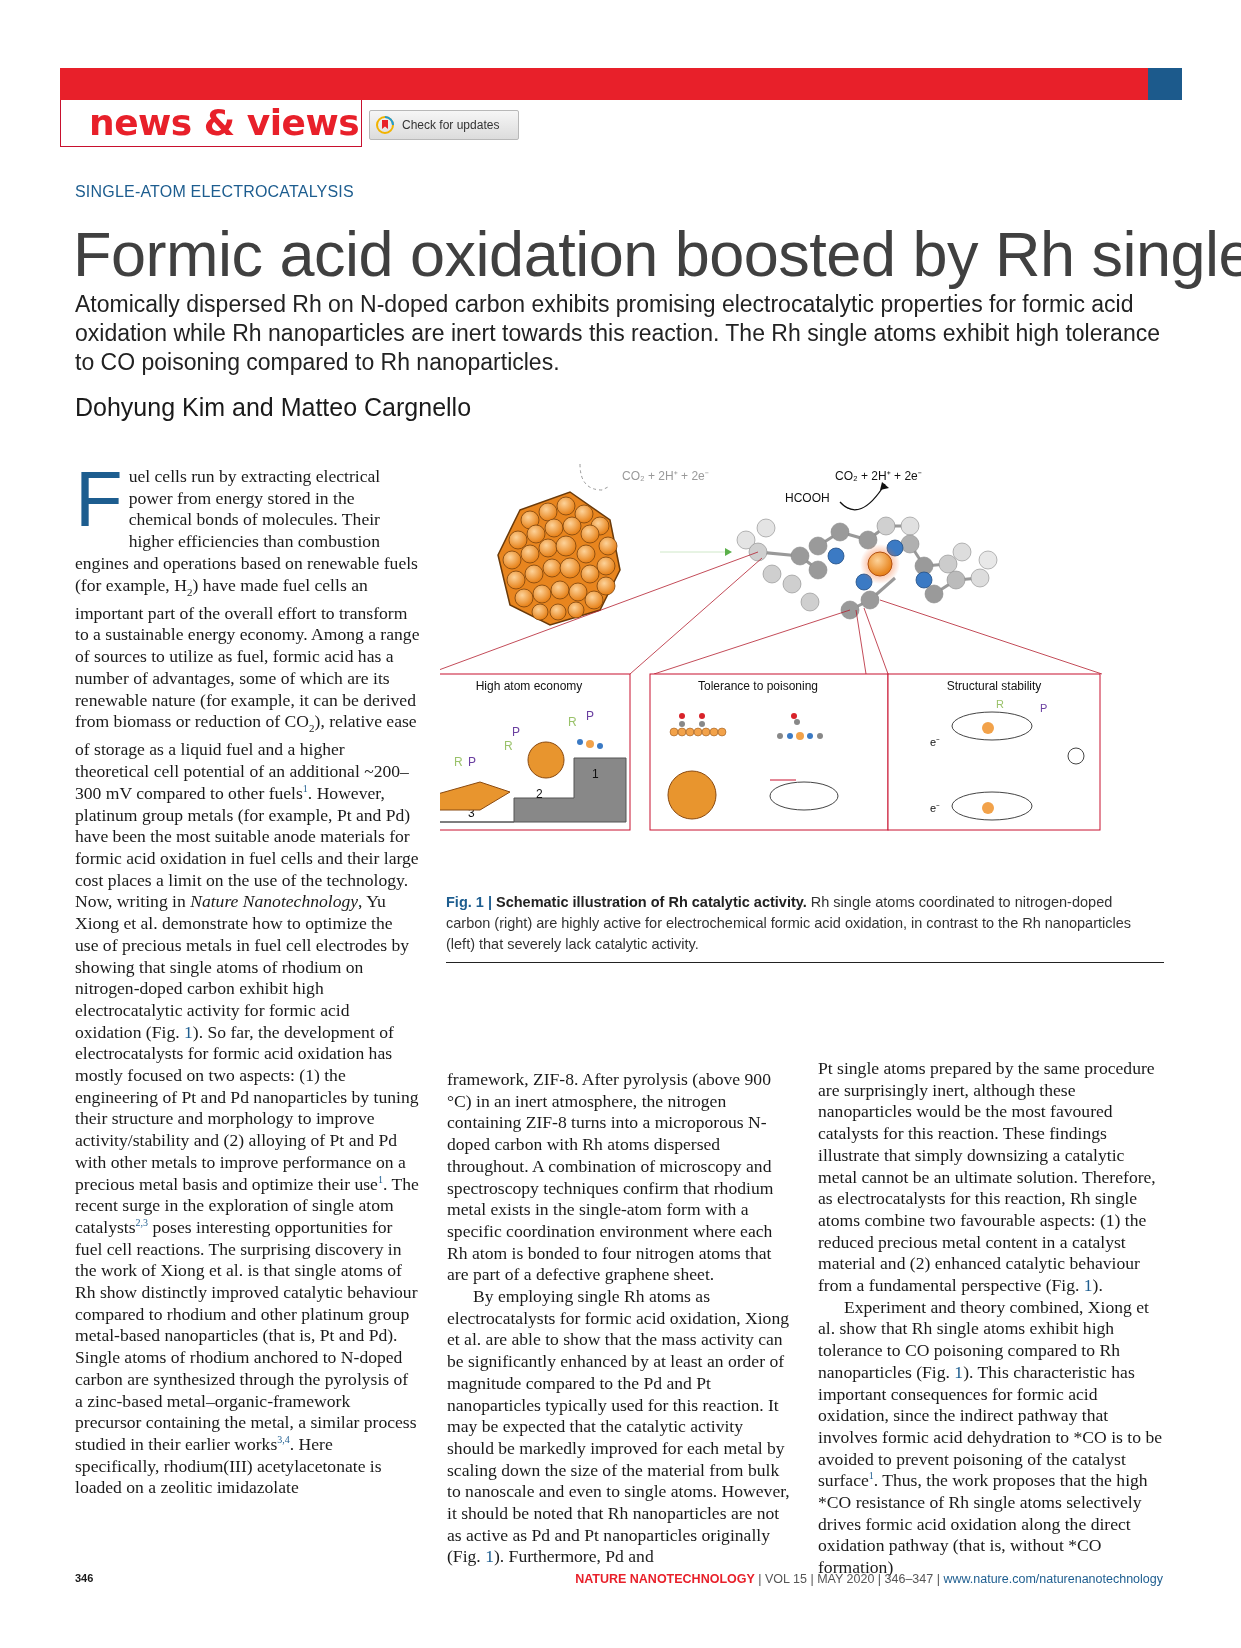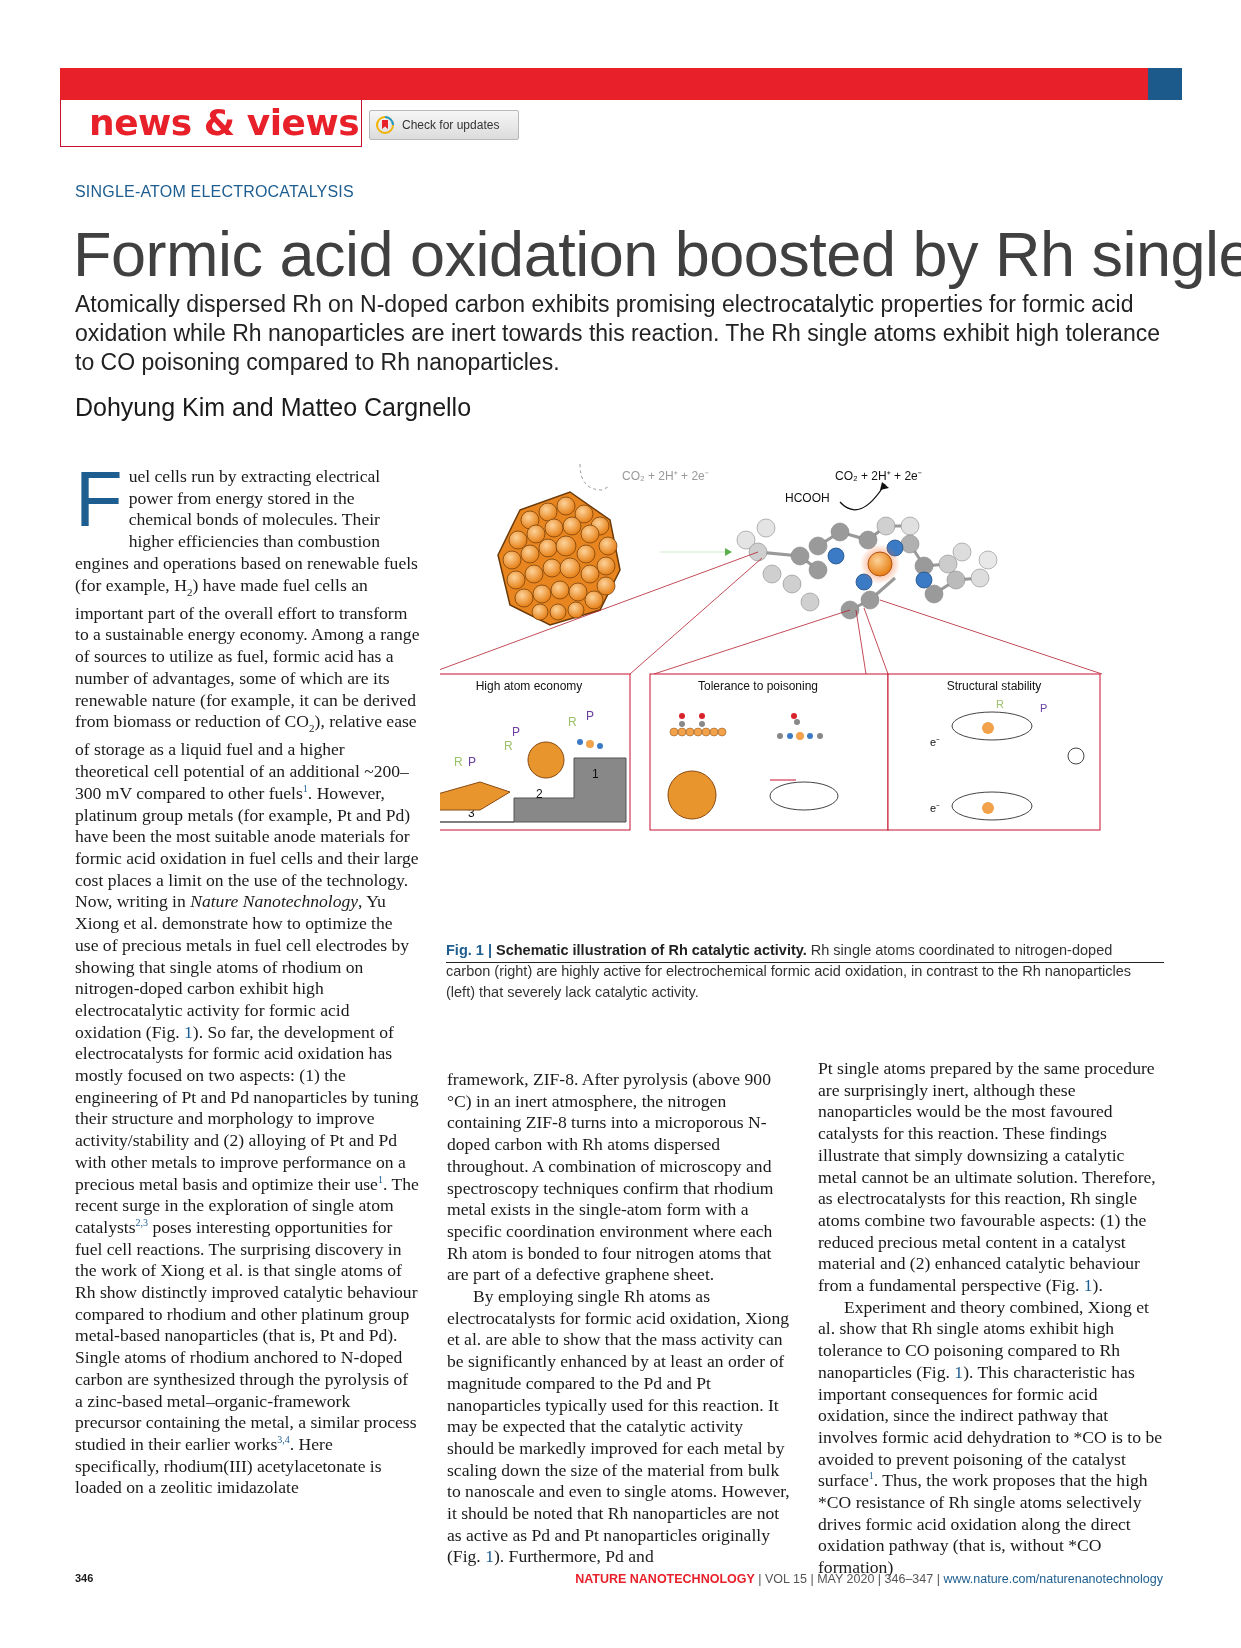--- a/index.html
+++ b/index.html
@@ -18,21 +18,21 @@
   .body-col { position:absolute; font-family:"Liberation Serif", serif; font-size:17.6px; line-height:21.7px; color:#1a1a1a; }
   .body-col p { margin:0; }
   .col1 { left:75px; top:466px; width:345px; }
   .col2 { left:447px; top:1069px; width:345px; }
   .col3 { left:818px; top:1058px; width:345px; }
   .dropcap { float:left; font-family:"Liberation Sans", sans-serif; font-size:78px; line-height:62px; color:#1d5d8f; margin:2px 6px 0 0; height:64px; }
   .ref { color:#1d5d8f; }
   .sup { font-size:10px; vertical-align:super; line-height:0; color:#1d5d8f; }
   .indent { text-indent:26px; }
   .fig { position:absolute; left:440px; top:460px; width:720px; height:420px; }
-  .caption { position:absolute; left:446px; top:892px; width:700px; font-size:14.5px; line-height:21px; color:#333;margin-top:48px; }
+  .caption { position:absolute; left:446px; top:892px; width:700px; font-size:14.5px; line-height:21px; color:#333; }
   .cap-label { color:#1d5d8f; font-weight:bold; }
   .cap-title { font-weight:bold; color:#222; }
   .rule { position:absolute; left:446px; top:962px; width:718px; height:1px; background:#222; }
   .footer-page { position:absolute; left:75px; top:1572px; font-size:11px; font-weight:bold; color:#1a1a1a; }
   .footer-right { position:absolute; right:78px; top:1572px; font-size:12.5px; color:#555; }
   .footer-journal { color:#e8202a; font-weight:bold; }
   .footer-url { color:#1d5d8f; }
 </style>
 </head>
 <body>

